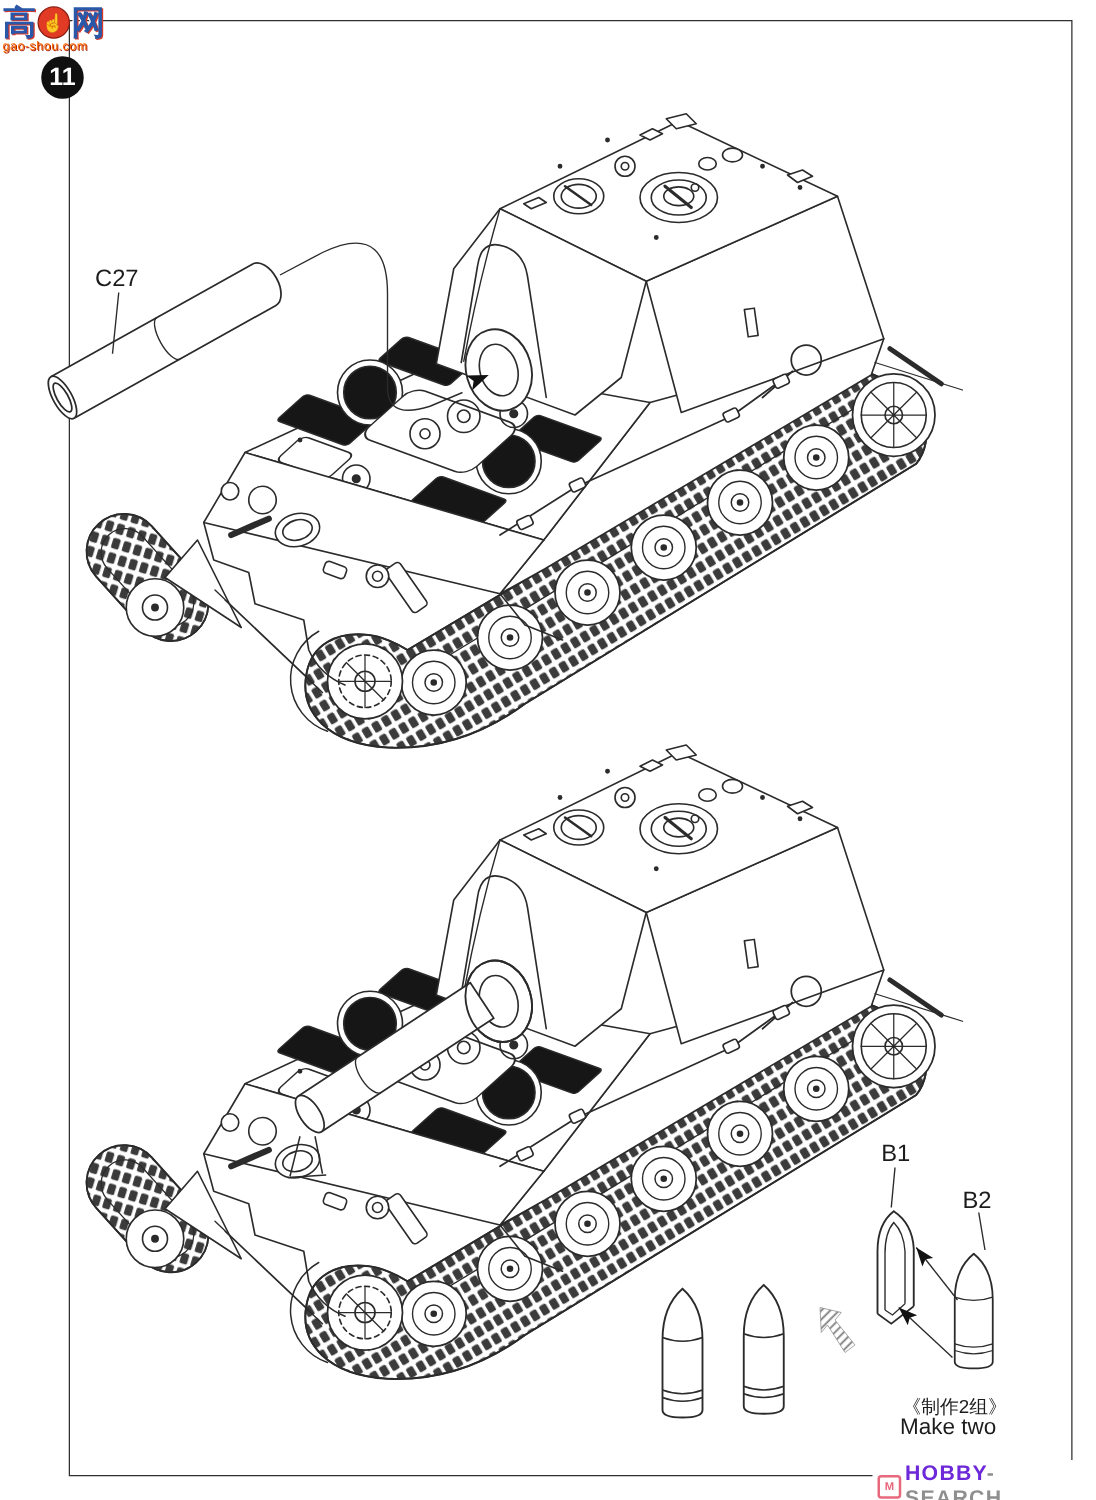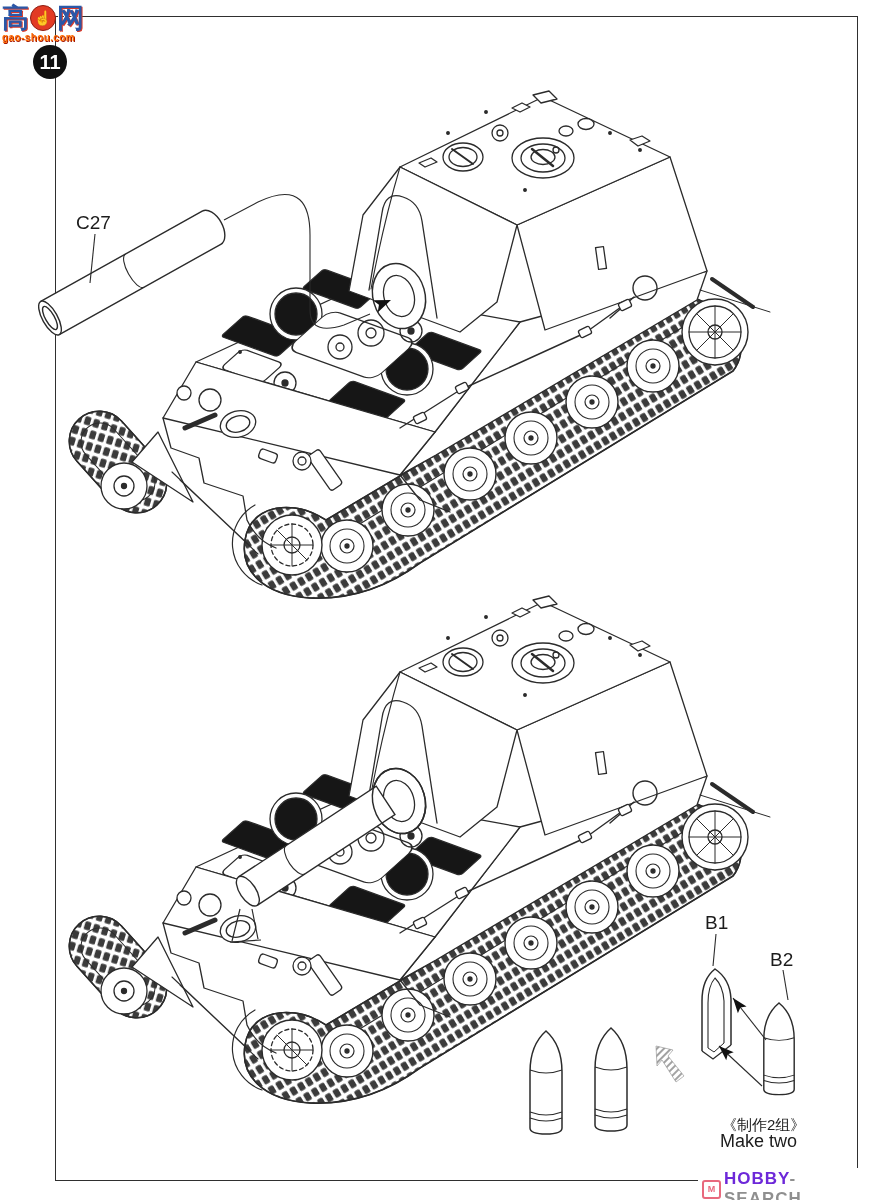--- a/index.html
+++ b/index.html
@@ -17,21 +17,21 @@
   .gs-char{
     font-size:27px;font-weight:bold;color:#2a58a8;line-height:28px;
     text-shadow:1px 1px 0 #d8392a, -1px 0 0 #ffffff;
   }
   .gs-thumb{
     width:24px;height:24px;border-radius:50%;background:#e23b25;
     border:1px solid #8e1d12;color:#ffc928;font-size:14px;font-weight:bold;
     display:flex;align-items:center;justify-content:center;flex:0 0 auto;
   }
   .gs-url{
-    font-size:10px;font-weight:bold;color:#ff6a00;letter-spacing:0.4px;
+    font-size:10px;font-weight:normal;color:#ff6a00;letter-spacing:0.4px;
     text-shadow:0.8px 0.8px 0 #a31500;margin-top:0px;white-space:nowrap;
   }
   
   .step-badge{
     position:absolute;left:33px;top:45px;width:34px;height:34px;border-radius:50%;
     background:#101010;color:#ffffff;font-size:20px;font-weight:bold;
     display:flex;align-items:center;justify-content:center;
   }
   .diagram-svg{position:absolute;left:0;top:0;}
   

